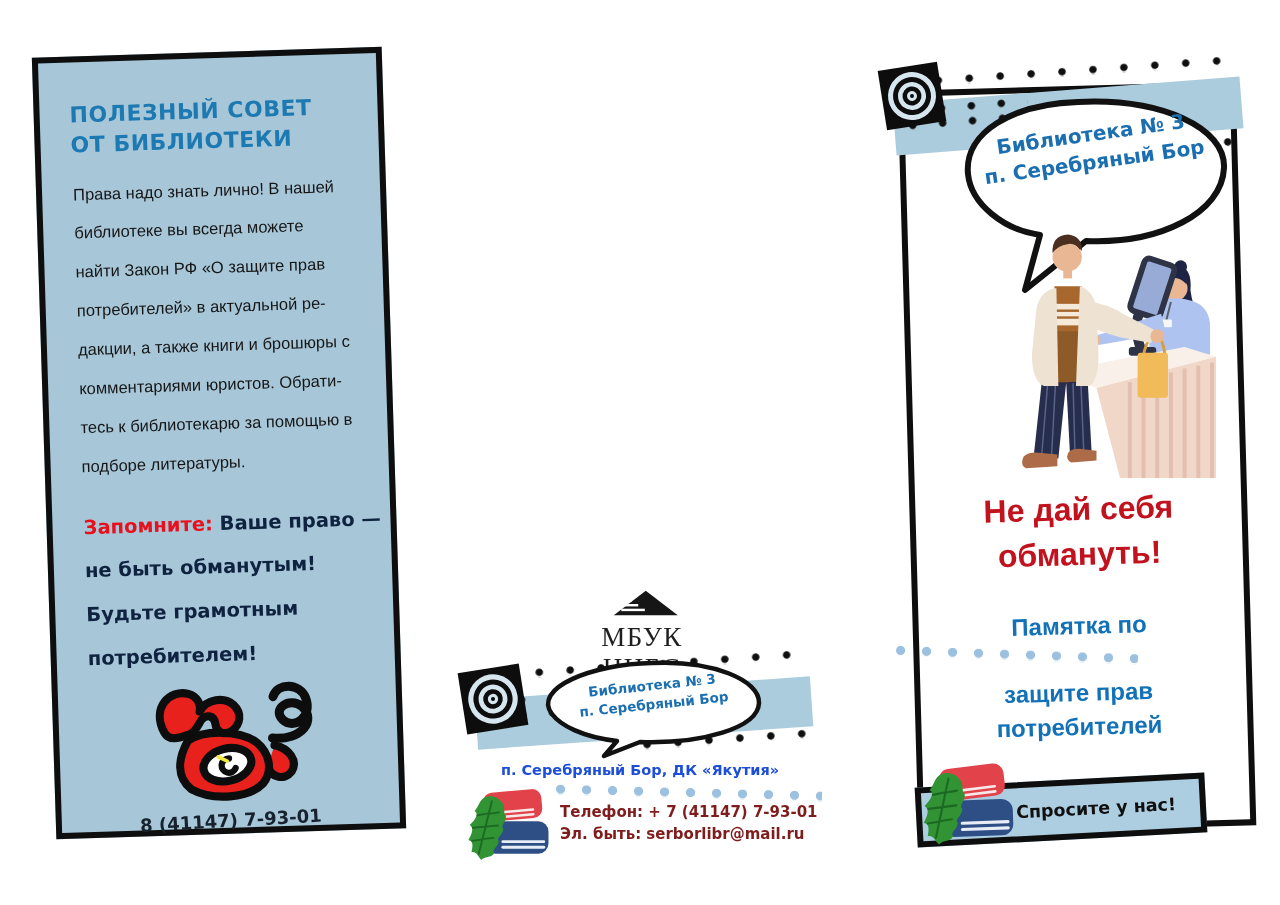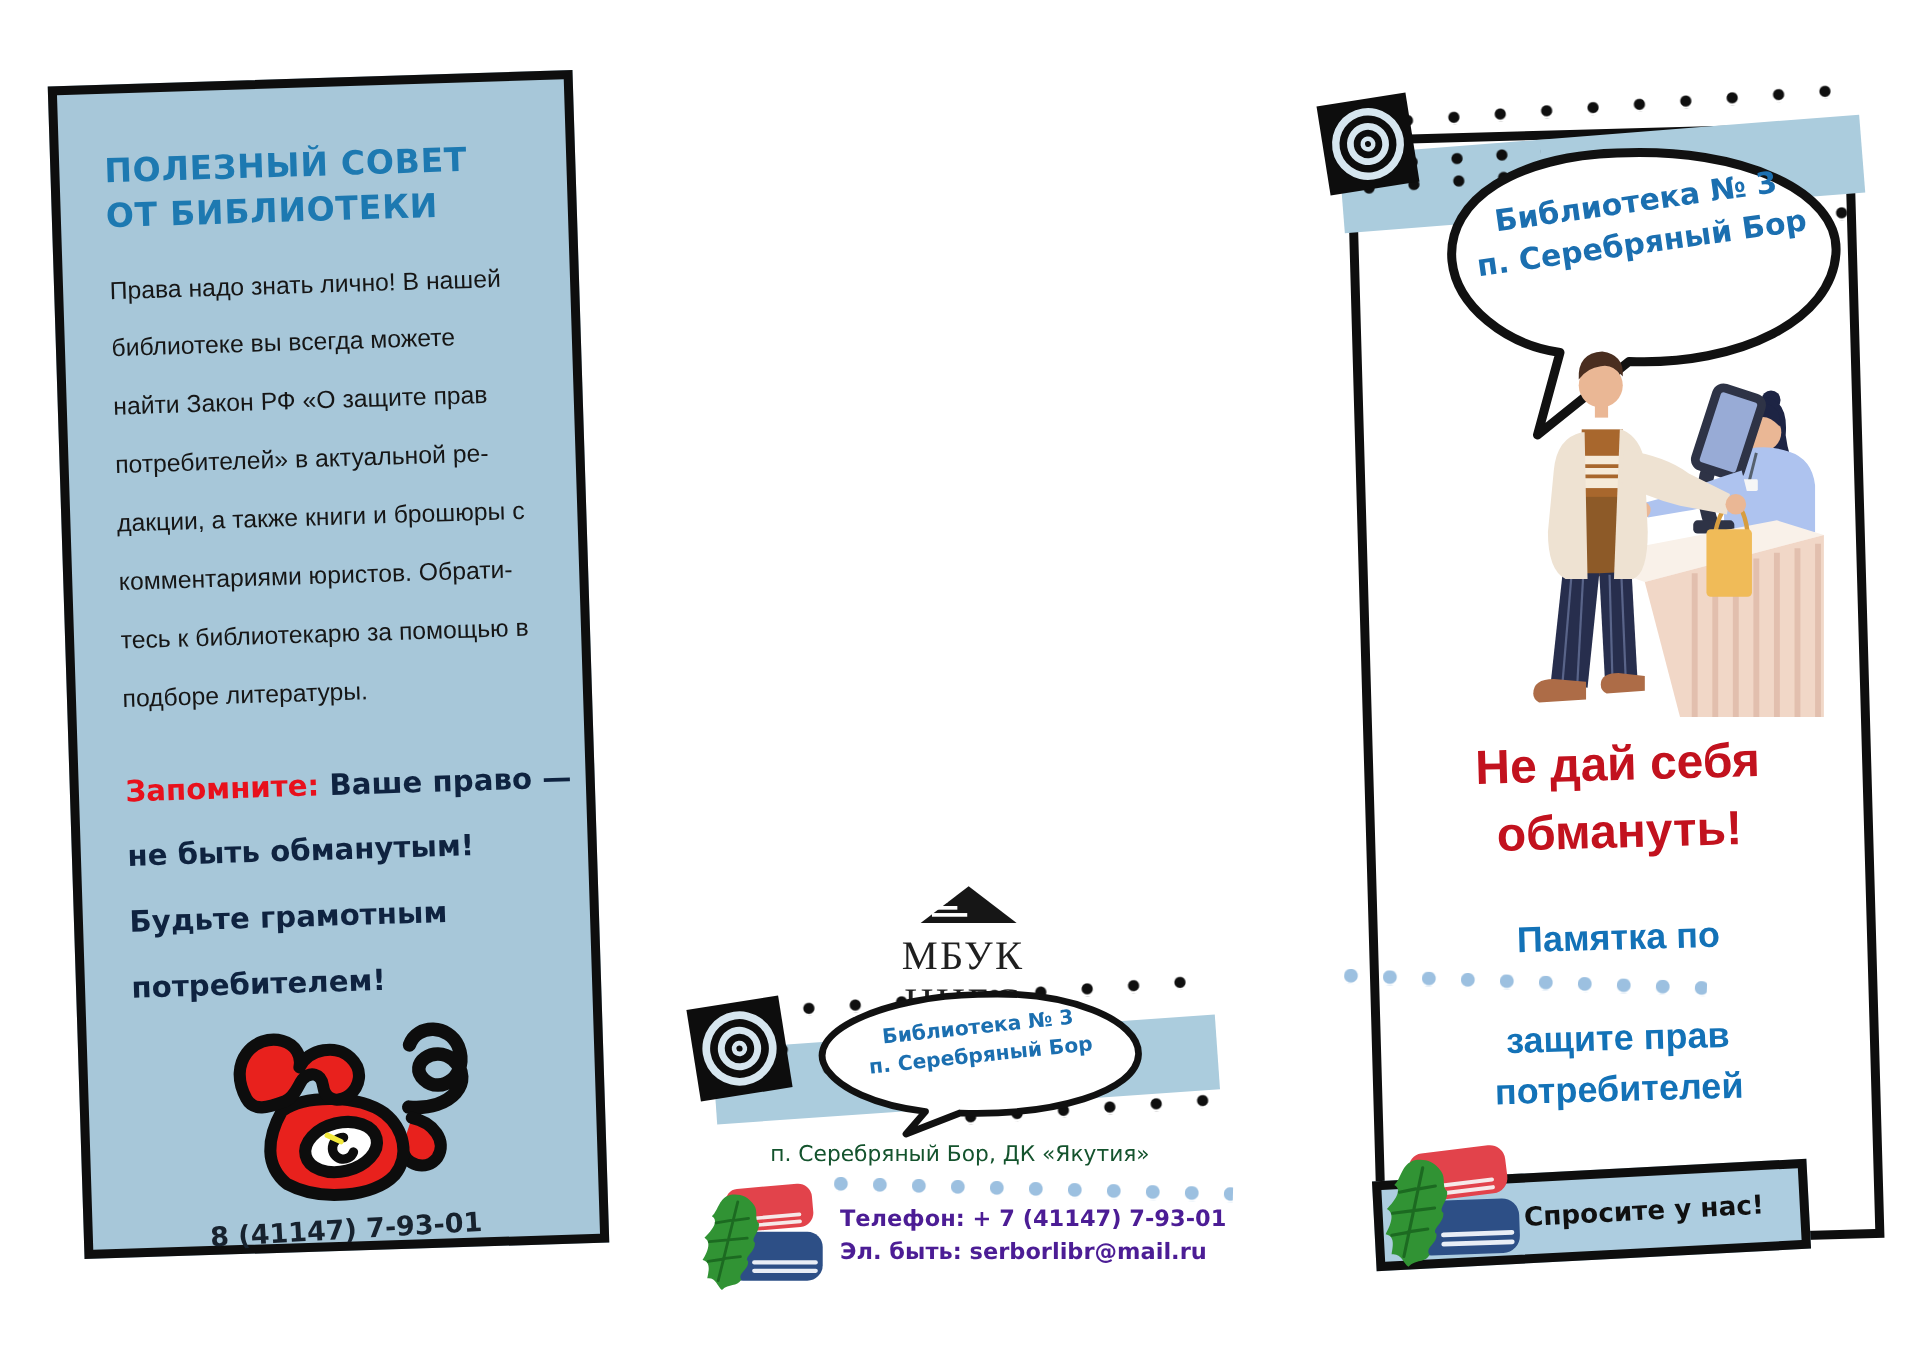--- a/index.html
+++ b/index.html
@@ -36,25 +36,25 @@
   .strip{background:#abccdd;}
   .bubble-text{font-weight:bold;color:#1b6fb0;text-align:center;line-height:1.4;}
   .mid-banner{left:462px;top:652px;width:360px;height:115px;}
   .mid-strip{left:14px;top:36px;width:336px;height:50px;transform:rotate(-4deg);}
   .mid-dots-top{left:42px;top:8px;width:306px;transform:rotate(-4deg);}
   .mid-dots-in{left:26px;top:42px;width:118px;transform:rotate(-4deg);}
   .mid-dots-bot{left:150px;top:84px;width:200px;transform:rotate(-4deg);}
   .mid-target{left:-2px;top:14px;width:66px;height:66px;transform:rotate(-9deg);}
   .mid-bubble{left:60px;top:6px;width:252px;height:102px;}
   .mid-bubble-text{left:96px;top:24px;width:190px;font-size:13.5px;transform:rotate(-6deg);}
-  .address{left:478px;top:762px;width:324px;text-align:center;font-size:14.5px;font-weight:normal;
-           color:#14532d;}
+  .address{left:478px;top:762px;width:324px;text-align:center;font-size:14.5px;font-weight:bold;
+           color:#1d4ed8;}
   .mid-bluedots{left:556px;top:788px;width:266px;transform:rotate(1.5deg);}
   .mid-books{left:466px;top:782px;width:96px;height:82px;}
-  .contact{left:560px;top:802px;width:300px;font-size:15px;font-weight:bold;color:#4c1d95;
+  .contact{left:560px;top:802px;width:300px;font-size:15px;font-weight:bold;color:#7f1d1d;
            line-height:1.45;}
 
   
   .right-panel{left:908px;top:86px;width:338px;height:744px;background:#ffffff;
                border:6px solid #0e0e0e;box-sizing:border-box;transform:rotate(-1.6deg);}
   .right-banner-zone{left:878px;top:56px;width:368px;height:115px;}
   .r-dots-top{left:56px;top:10px;width:305px;transform:rotate(-4deg);}
   .r-strip{left:16px;top:34px;width:348px;height:52px;transform:rotate(-4.5deg);}
   .r-dots-in{left:30px;top:46px;width:120px;transform:rotate(-4.5deg);}
   .r-dots-bot{left:160px;top:88px;width:205px;transform:rotate(-4deg);}

